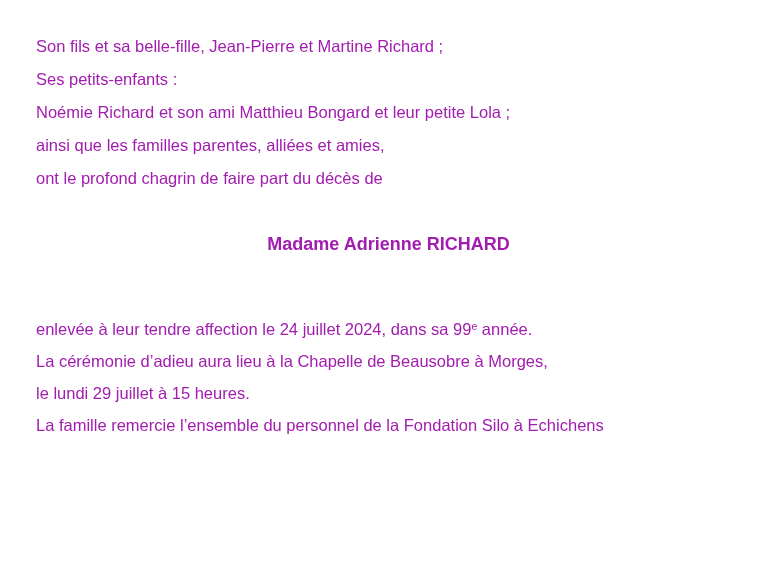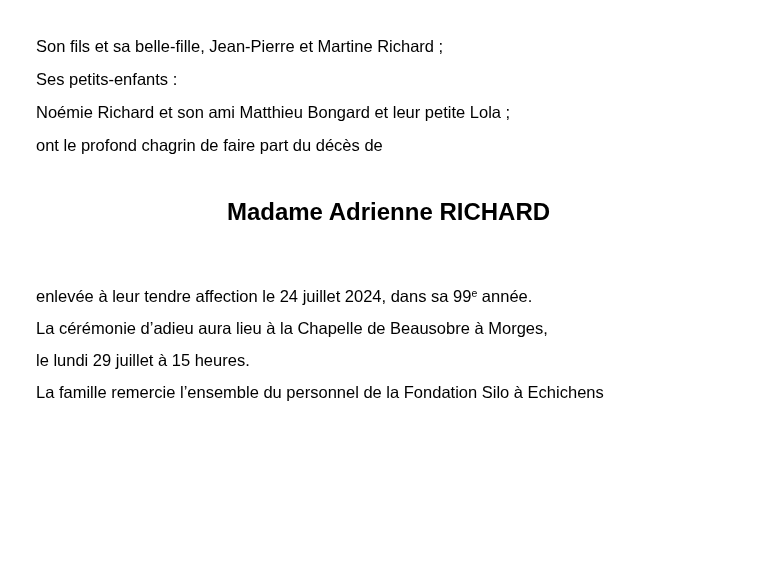--- a/index.html
+++ b/index.html
@@ -5,39 +5,39 @@
   html, body {
     margin: 0;
     padding: 0;
     background: #ffffff;
   }
   .page {
     position: relative;
     width: 777px;
     height: 586px;
     background: #ffffff;
-    color: #000000;
+    color: #a21caf;
     font-family: "Liberation Sans", sans-serif;
     font-size: 16.5px;
     overflow: hidden;
     box-sizing: border-box;
     padding: 30px 36px 0 36px;
     -webkit-font-smoothing: antialiased;
   }
   .para .line {
     line-height: 33px;
     white-space: pre;
   }
   .para2 .line {
     line-height: 32px;
   }
   .notice-title {
     margin-top: 33px;
     line-height: 33px;
-    font-size: 24px;
+    font-size: 18px;
     font-weight: bold;
     text-align: center;
     white-space: pre;
   }
   .para2 {
     margin-top: 52px;
   }
   sup.ord {
     font-size: 10.5px;
     line-height: 0;
@@ -48,20 +48,21 @@
 </style>
 </head>
 <body>
 
 <div class="page">
 
   <div class="para para1">
     <div class="line">Son fils et sa belle-fille, Jean-Pierre et Martine Richard ;</div>
     <div class="line">Ses petits-enfants :</div>
     <div class="line">Noémie Richard et son ami Matthieu Bongard et leur petite Lola ;</div>
+    <div class="line">ainsi que les familles parentes, alliées et amies,</div>
     <div class="line">ont le profond chagrin de faire part du décès de</div>
   </div>
 
   <div class="notice-title">Madame Adrienne RICHARD</div>
 
   <div class="para para2">
     <div class="line"><span>enlevée à leur tendre affection le 24 juillet 2024, dans sa 99</span><sup class="ord">e</sup><span> année.</span></div>
     <div class="line">La cérémonie d’adieu aura lieu à la Chapelle de Beausobre à Morges,</div>
     <div class="line">le lundi 29 juillet à 15 heures.</div>
     <div class="line">La famille remercie l’ensemble du personnel de la Fondation Silo à Echichens</div>

